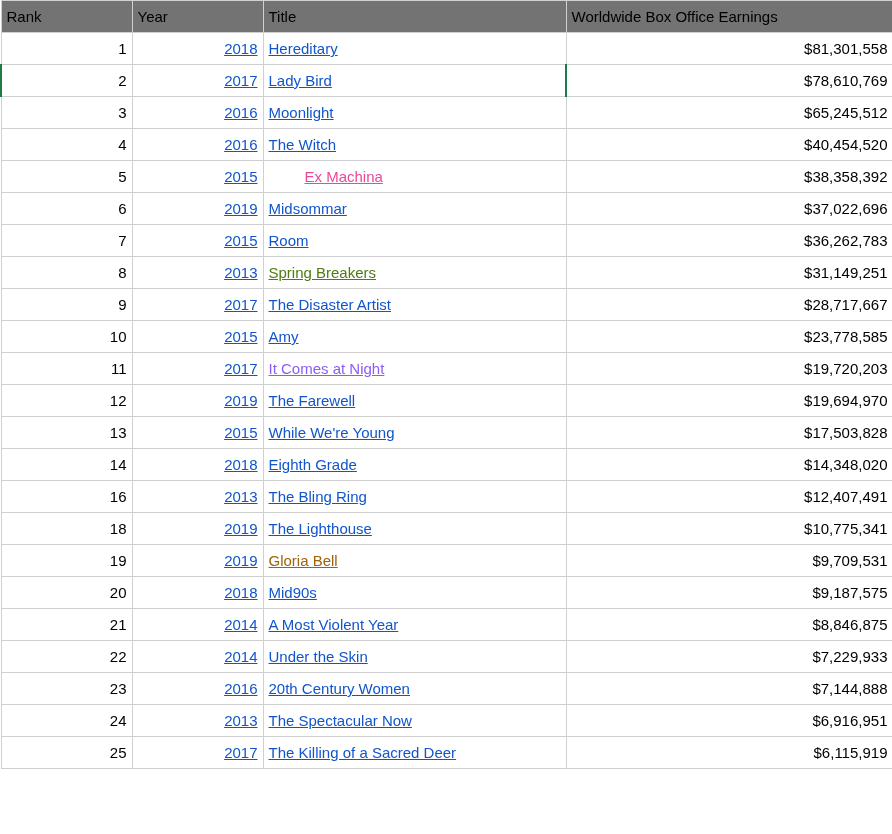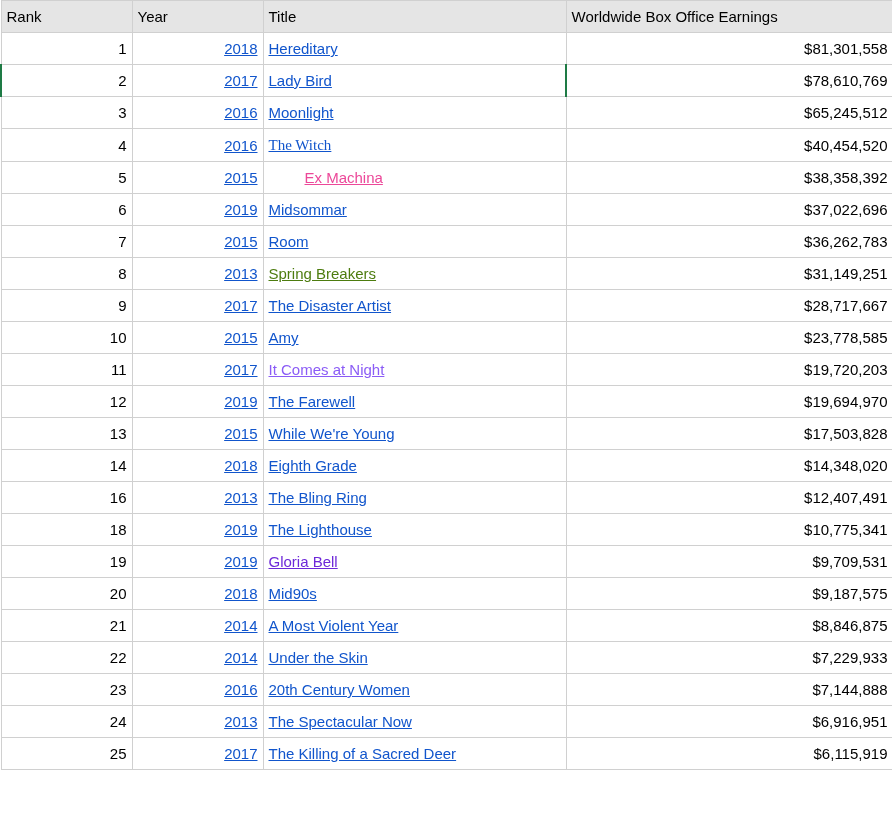--- a/index.html
+++ b/index.html
@@ -30,21 +30,21 @@
     height: 31px;
     padding: 0 5px;
     font-weight: normal;
     font-size: 15px;
     line-height: 31px;
     white-space: nowrap;
     overflow: hidden;
   }
   thead th {
     text-align: left;
-    background: #e5e5e5;
+    background: #737373;
     color: #000000;
   }
   td.num {
     text-align: right;
   }
   td.year {
     text-align: right;
   }
   td.title {
     text-align: left;
@@ -92,21 +92,21 @@
       </tr>
       <tr>
         <td class="num">3</td>
         <td class="year"><span class="link" style="color: rgb(17, 85, 204);">2016</span></td>
         <td class="title"><span class="link" style="color: rgb(17, 85, 204);">Moonlight</span></td>
         <td class="num">$65,245,512</td>
       </tr>
       <tr>
         <td class="num">4</td>
         <td class="year"><span class="link" style="color: rgb(17, 85, 204);">2016</span></td>
-        <td class="title"><span class="link" style="color: rgb(17, 85, 204); font-family: Liberation Serif, serif;">The Witch</span></td>
+        <td class="title"><span class="link" style="color: rgb(17, 85, 204);">The Witch</span></td>
         <td class="num">$40,454,520</td>
       </tr>
       <tr>
         <td class="num">5</td>
         <td class="year"><span class="link" style="color: rgb(17, 85, 204);">2015</span></td>
         <td class="title"><span class="link" style="color: #ec4899; margin-left: 36px;">Ex Machina</span></td>
         <td class="num">$38,358,392</td>
       </tr>
       <tr>
         <td class="num">6</td>
@@ -170,21 +170,21 @@
       </tr>
       <tr>
         <td class="num">18</td>
         <td class="year"><span class="link" style="color: rgb(17, 85, 204);">2019</span></td>
         <td class="title"><span class="link" style="color: rgb(17, 85, 204);">The Lighthouse</span></td>
         <td class="num">$10,775,341</td>
       </tr>
       <tr>
         <td class="num">19</td>
         <td class="year"><span class="link" style="color: rgb(17, 85, 204);">2019</span></td>
-        <td class="title"><span class="link" style="color: #6d28d9;">Gloria Bell</span></td>
+        <td class="title"><span class="link" style="color: #a16207;">Gloria Bell</span></td>
         <td class="num">$9,709,531</td>
       </tr>
       <tr>
         <td class="num">20</td>
         <td class="year"><span class="link" style="color: rgb(17, 85, 204);">2018</span></td>
         <td class="title"><span class="link" style="color: rgb(17, 85, 204);">Mid90s</span></td>
         <td class="num">$9,187,575</td>
       </tr>
       <tr>
         <td class="num">21</td>

